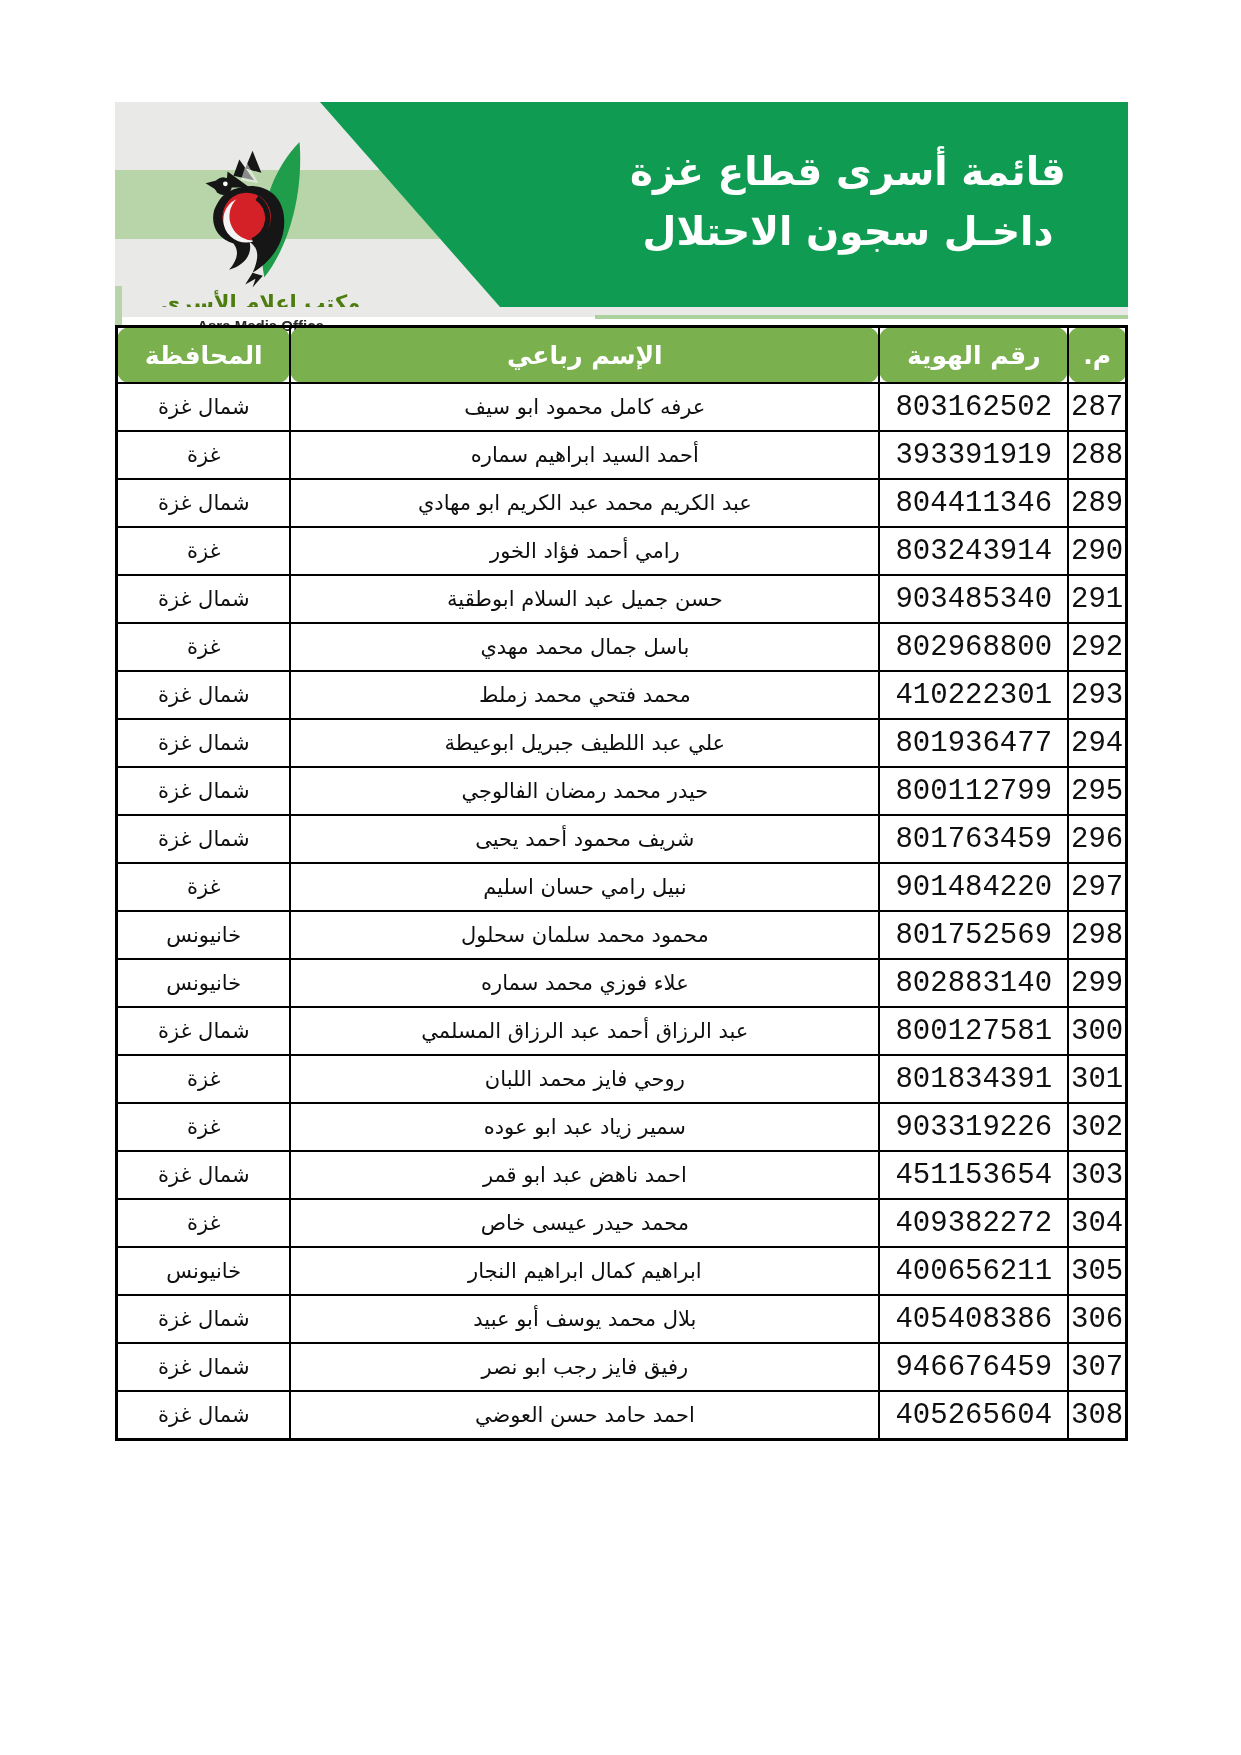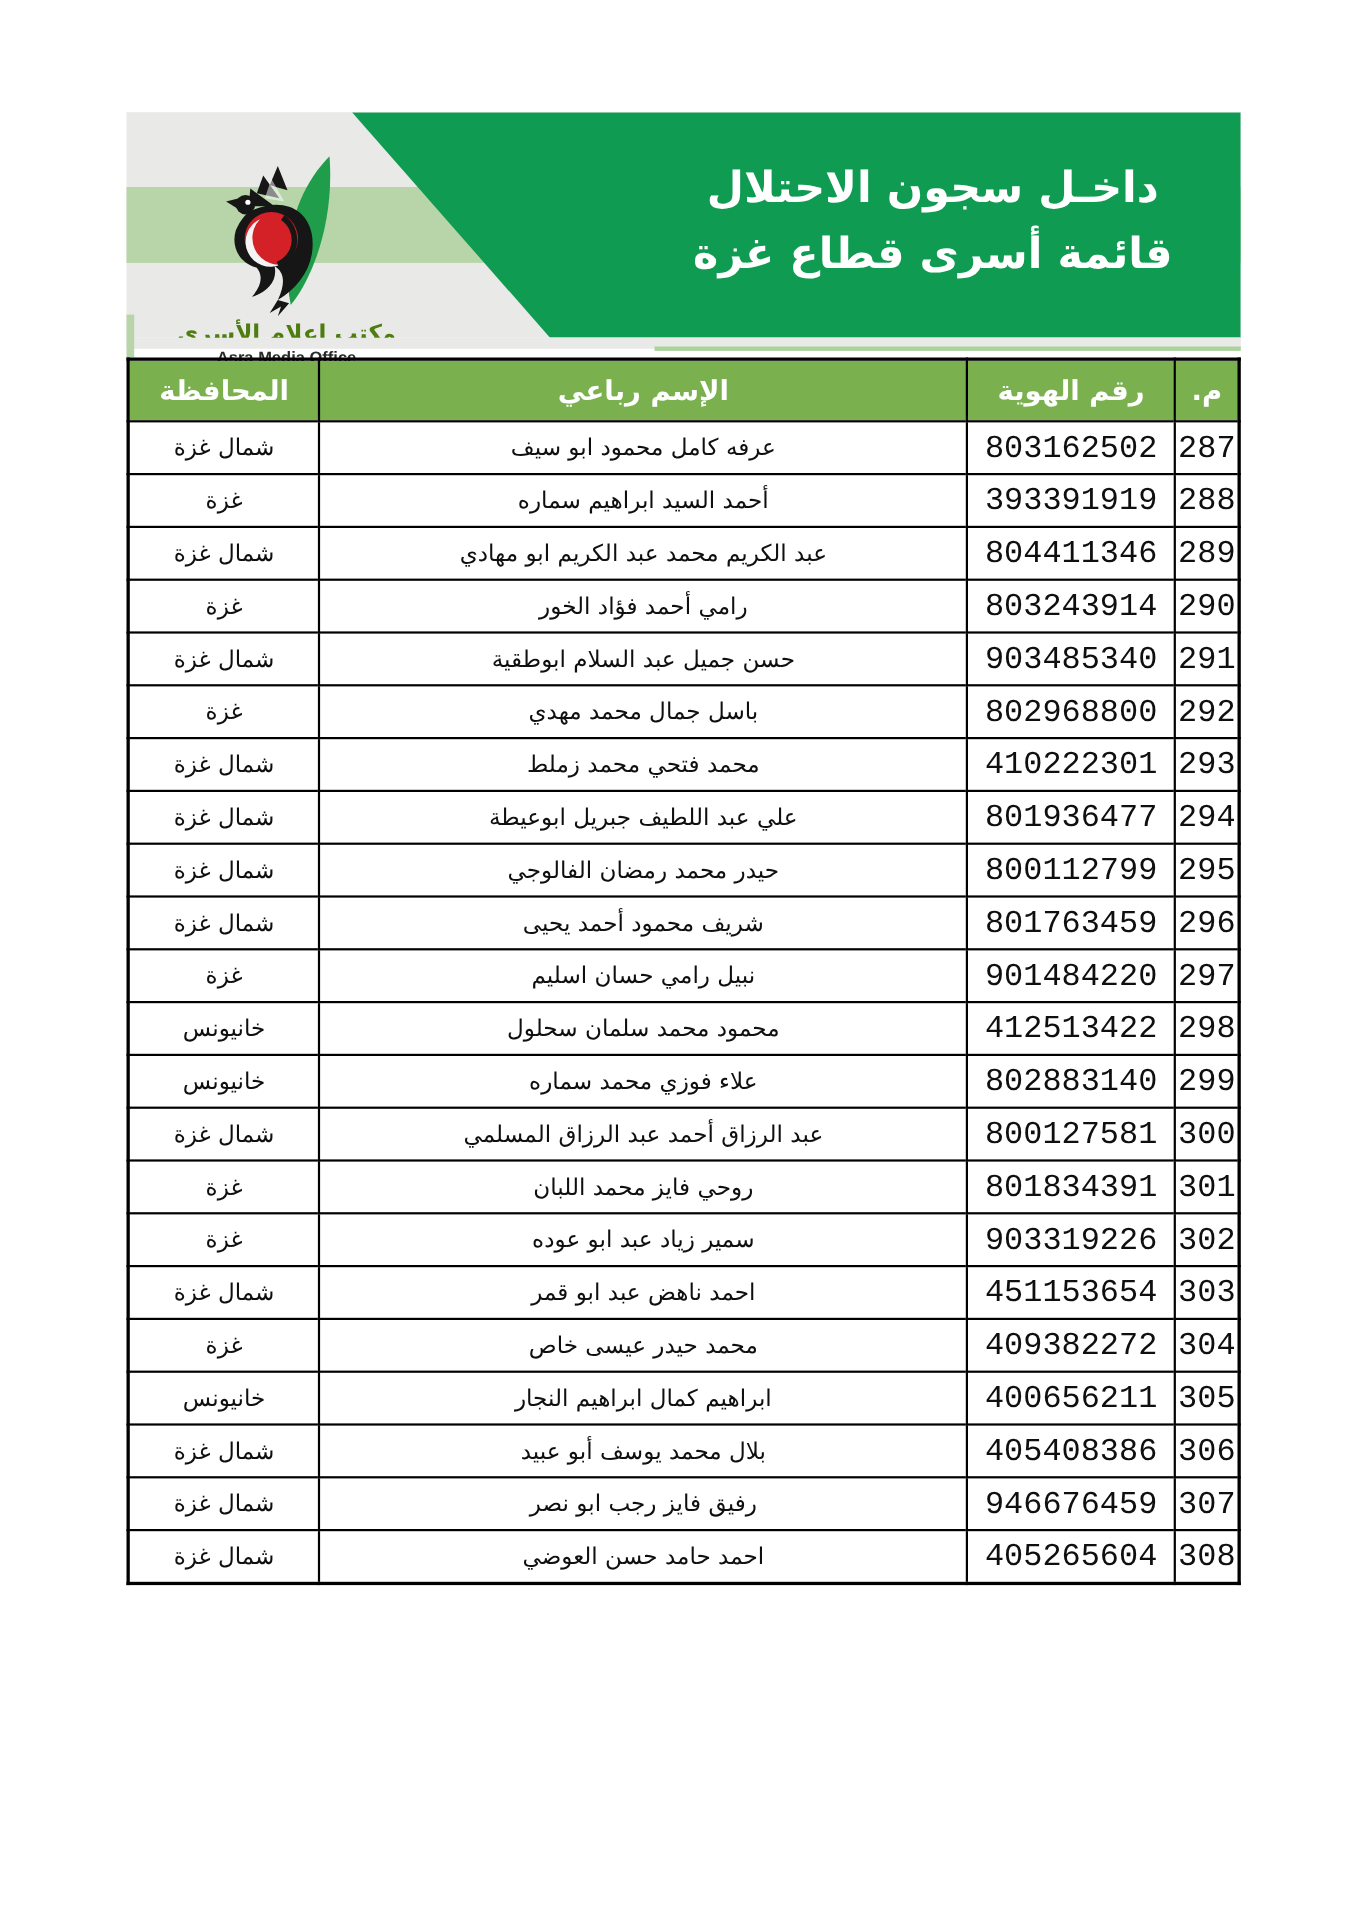--- a/index.html
+++ b/index.html
@@ -73,21 +73,21 @@
   }
   table.prisoners th, table.prisoners td {
     border: 2px solid #000;
     text-align: center; vertical-align: middle;
     overflow: hidden; white-space: nowrap;
   }
   table.prisoners { border: 3px solid #000; }
   table.prisoners thead th {
     background: #7ab04d;
     color: #ffffff; font-weight: bold;
-    font-size: 25px; height: 52px;
+    font-size: 25px; height: 52px; border-radius: 13px;
   }
   table.prisoners tbody td { height: 44px; background: #ffffff; color: #0f0f0f; }
   .col-serial { width: 58px; }
   .col-id     { width: 188px; }
   .col-name   { width: 586px; }
   .col-gov    { width: 173px; }
   td.col-serial, td.col-id {
     font-family: Liberation Mono, monospace;
     font-size: 29px; direction: ltr;
   }
@@ -96,22 +96,22 @@
 </head>
 <body>
 
 <div class="page">
 
   <div class="banner">
     <div class="banner-stripe"></div>
     <div class="banner-green"></div>
 
     <div class="banner-title">
+      <div>قائمة أسرى قطاع غزة</div>
       <div>داخـل سجون الاحتلال</div>
-      <div>قائمة أسرى قطاع غزة</div>
     </div>
 
     <div class="logo-block">
       <span>
         <svg width="158" height="148" viewBox="0 0 215 200" xmlns="http://www.w3.org/2000/svg">
 
           <path d="M160 2 C118 44 98 114 112 186 C140 152 166 82 160 2 Z" fill="#1f9d4b"></path>
 
           <g fill="#161616">
             <path d="M96 14 L108 44 L86 38 Z"></path>
@@ -221,21 +221,21 @@
           <td class="col-gov">شمال غزة</td>
         </tr>
         <tr>
           <td class="col-serial">297</td>
           <td class="col-id">901484220</td>
           <td class="col-name">نبيل رامي حسان اسليم</td>
           <td class="col-gov">غزة</td>
         </tr>
         <tr>
           <td class="col-serial">298</td>
-          <td class="col-id">412513422</td>
+          <td class="col-id">801752569</td>
           <td class="col-name">محمود محمد سلمان سحلول</td>
           <td class="col-gov">خانيونس</td>
         </tr>
         <tr>
           <td class="col-serial">299</td>
           <td class="col-id">802883140</td>
           <td class="col-name">علاء فوزي محمد سماره</td>
           <td class="col-gov">خانيونس</td>
         </tr>
         <tr>

